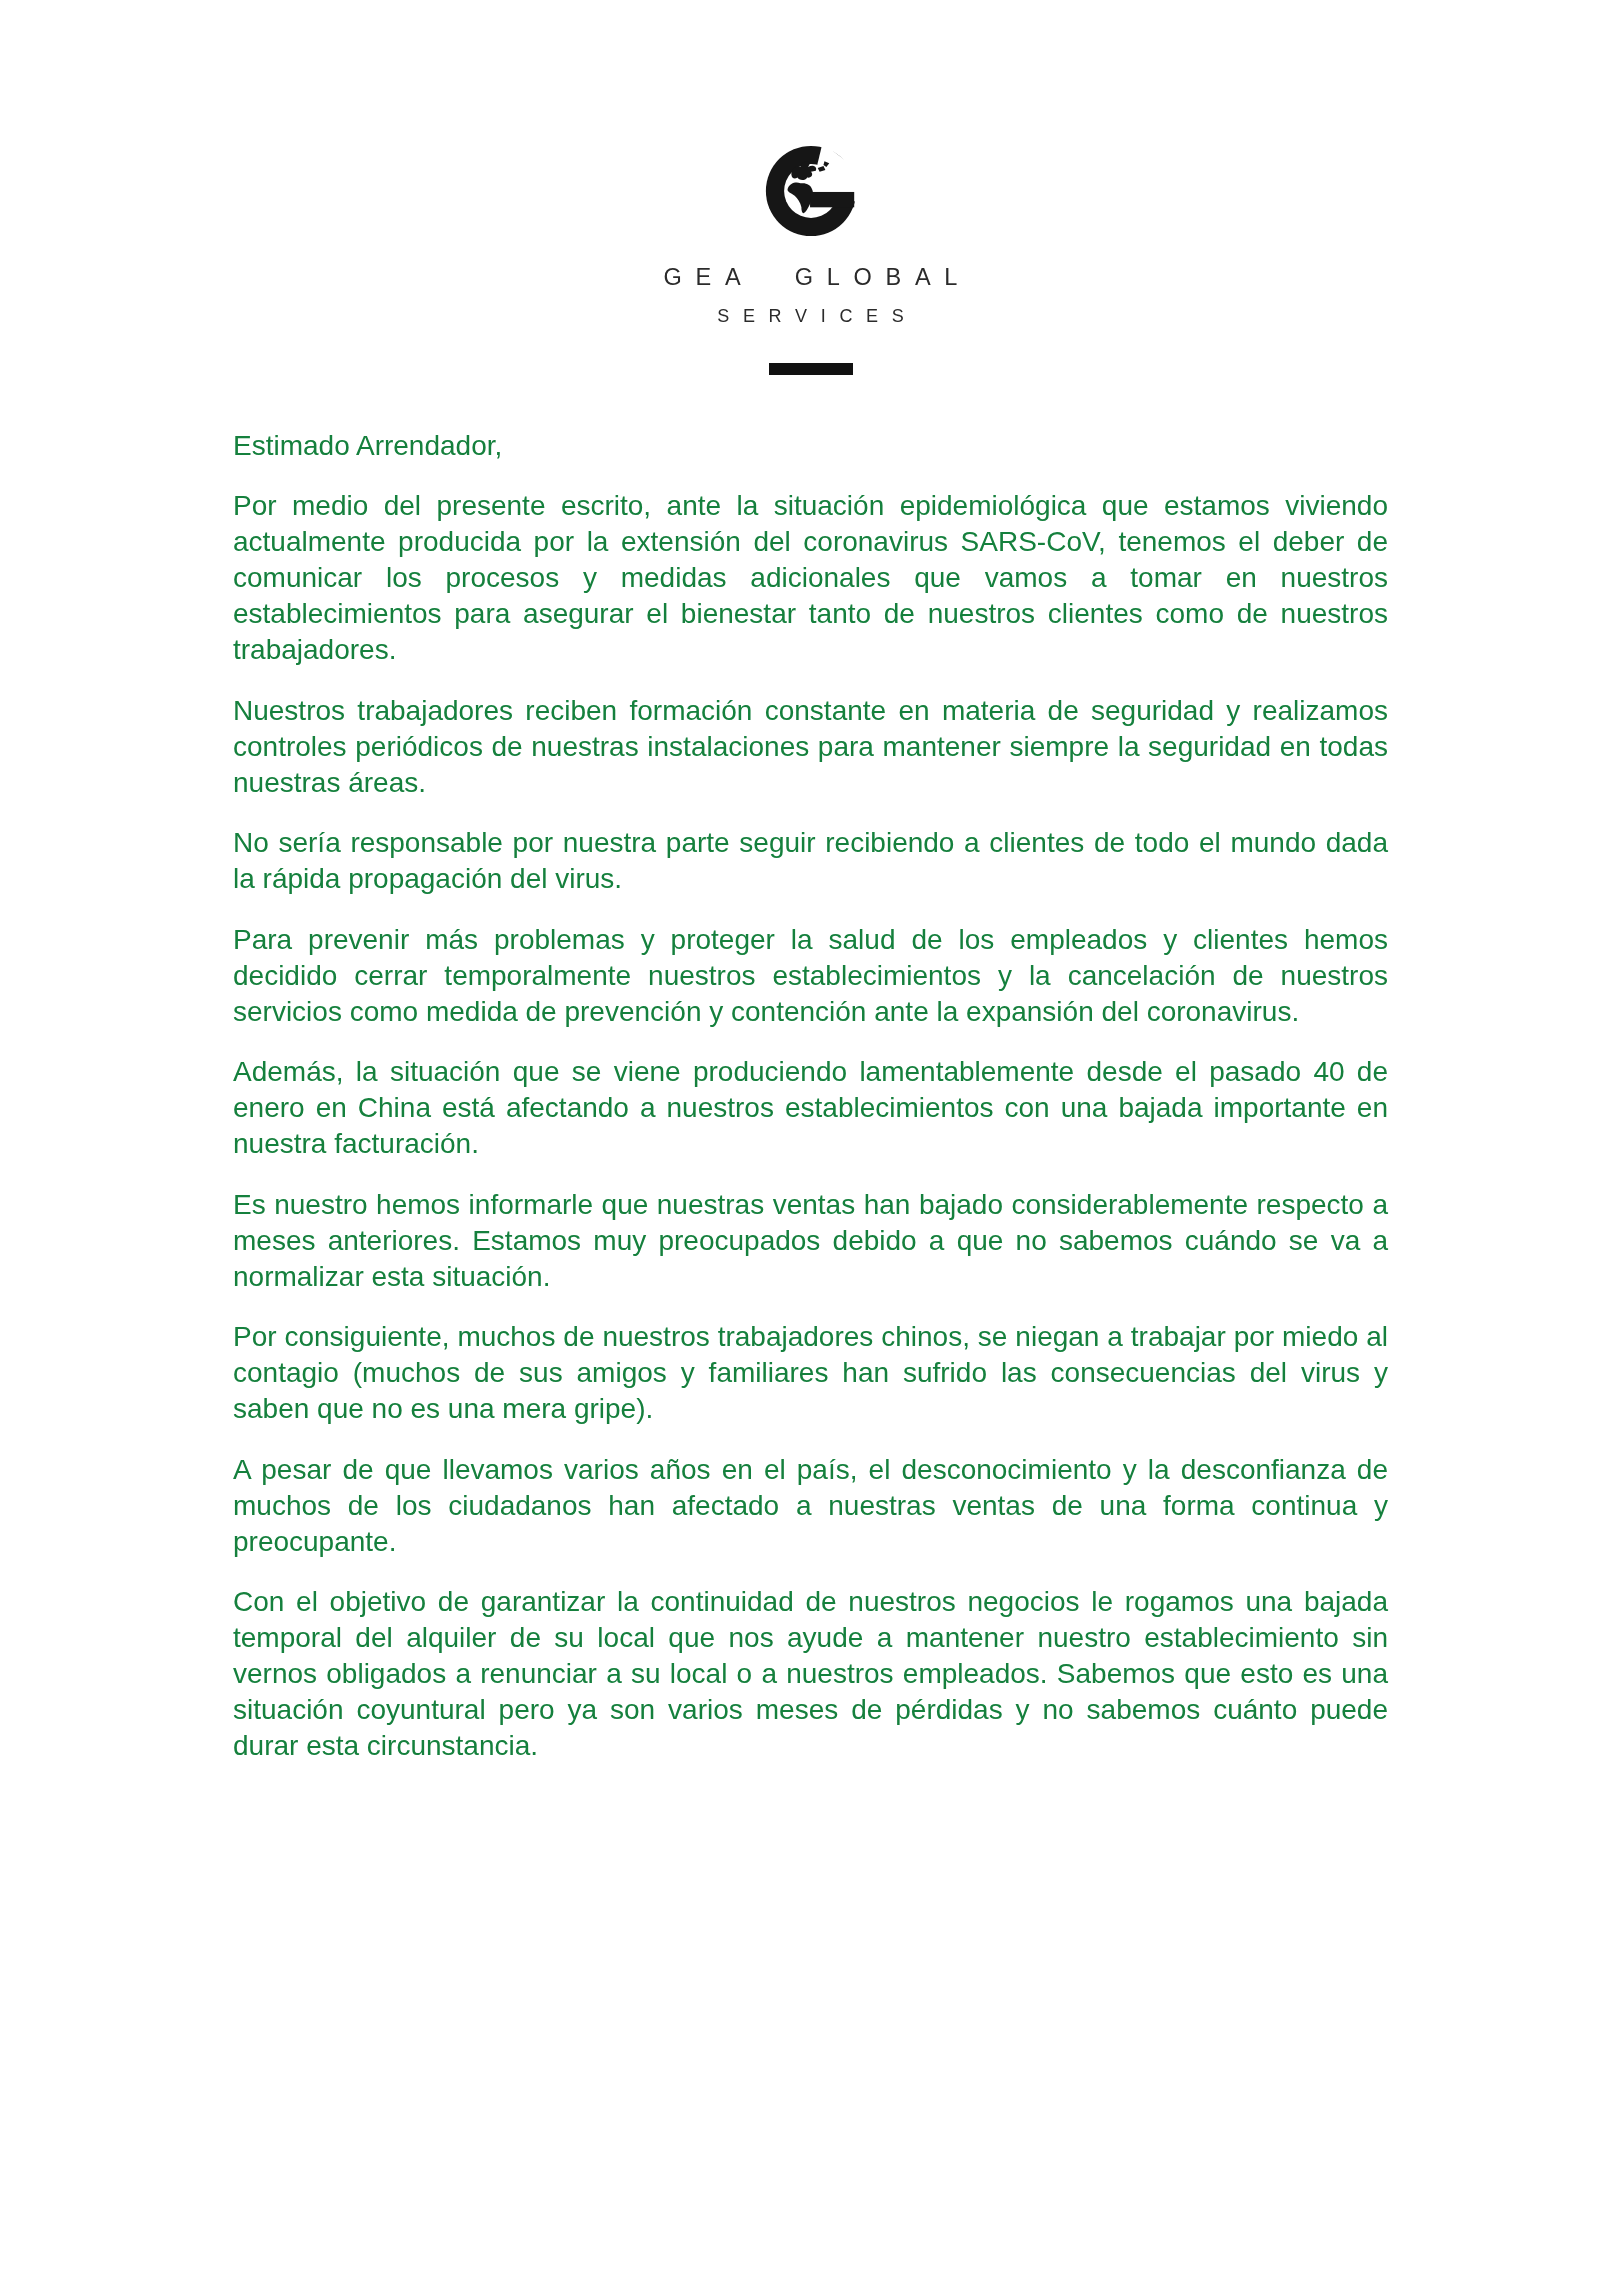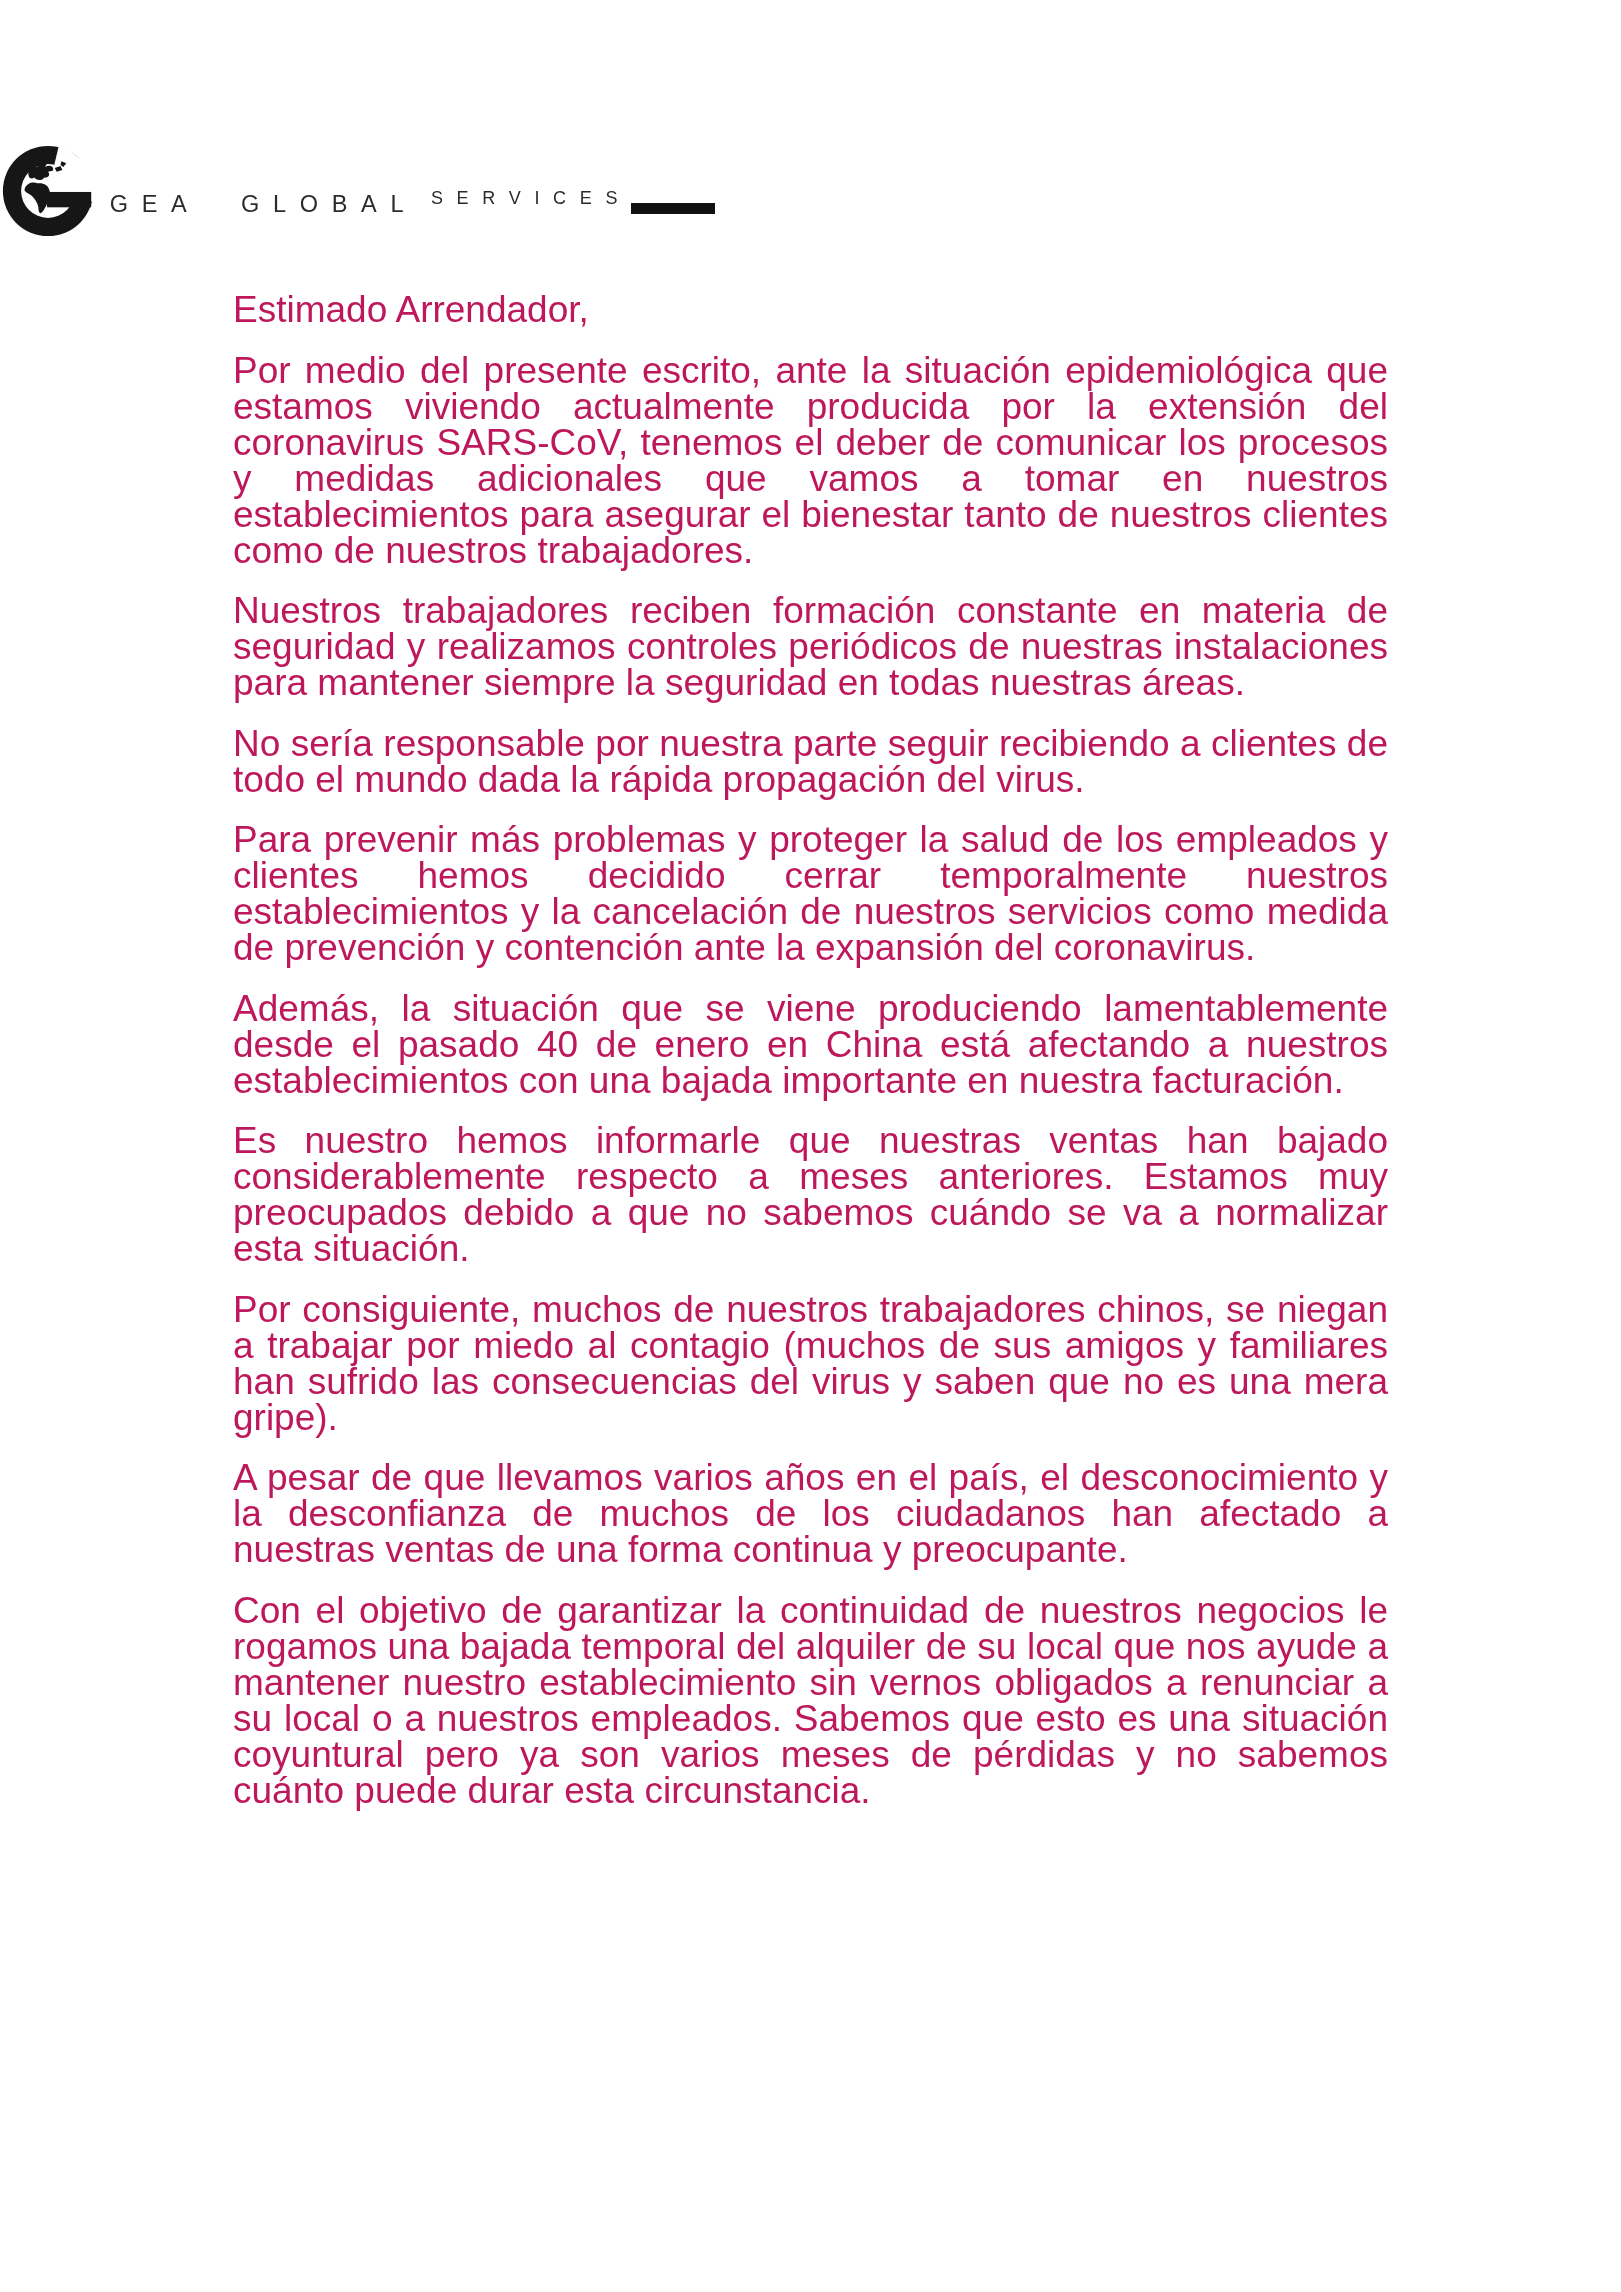--- a/index.html
+++ b/index.html
@@ -17,21 +17,21 @@
   }
   .page {
     width: 1621px;
     height: 2293px;
     background: #ffffff;
   }
   
   .letterhead {
     padding-top: 143px;
     display: flex;
-    flex-direction: row;
+    flex-direction: column;
     align-items: center;
   }
   .logo-mark {
     width: 96px;
     height: 96px;
     display: block;
   }
   .brand-name {
     margin-top: 27.4px;
     font-size: 23.5px;
@@ -61,24 +61,24 @@
     height: 11.8px;
     background: #111111;
   }
   
   .letter {
     width: 1155px;
     margin: 53px auto 0 auto;
   }
   .letter p {
     margin: 0 0 24.5px 0;
-    font-size: 37px;
+    font-size: 28px;
     line-height: 36px;
     text-align: justify;
-    color: #be185d;
+    color: #15803d;
   }
   .letter p.no-justify {
     text-align: left;
   }
 </style>
 </head>
 <body>
 
 <div class="page">
 

